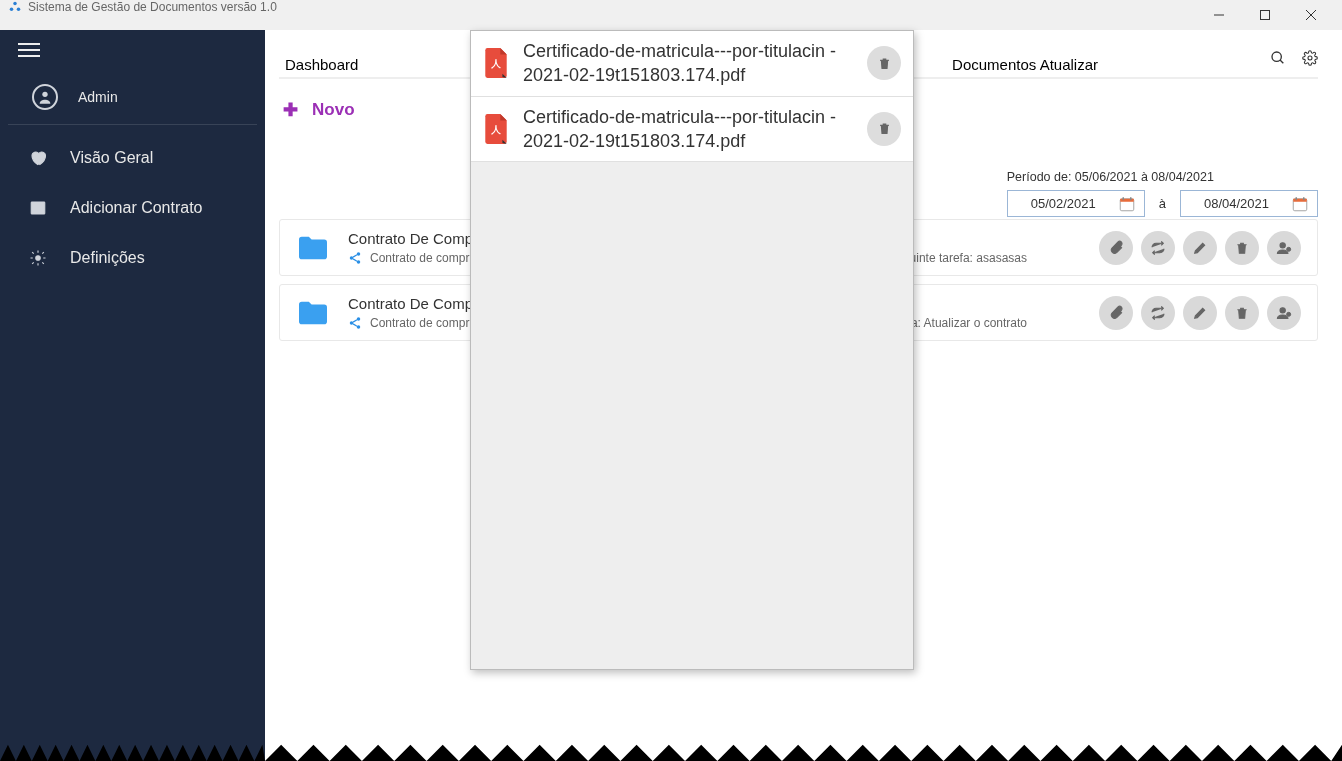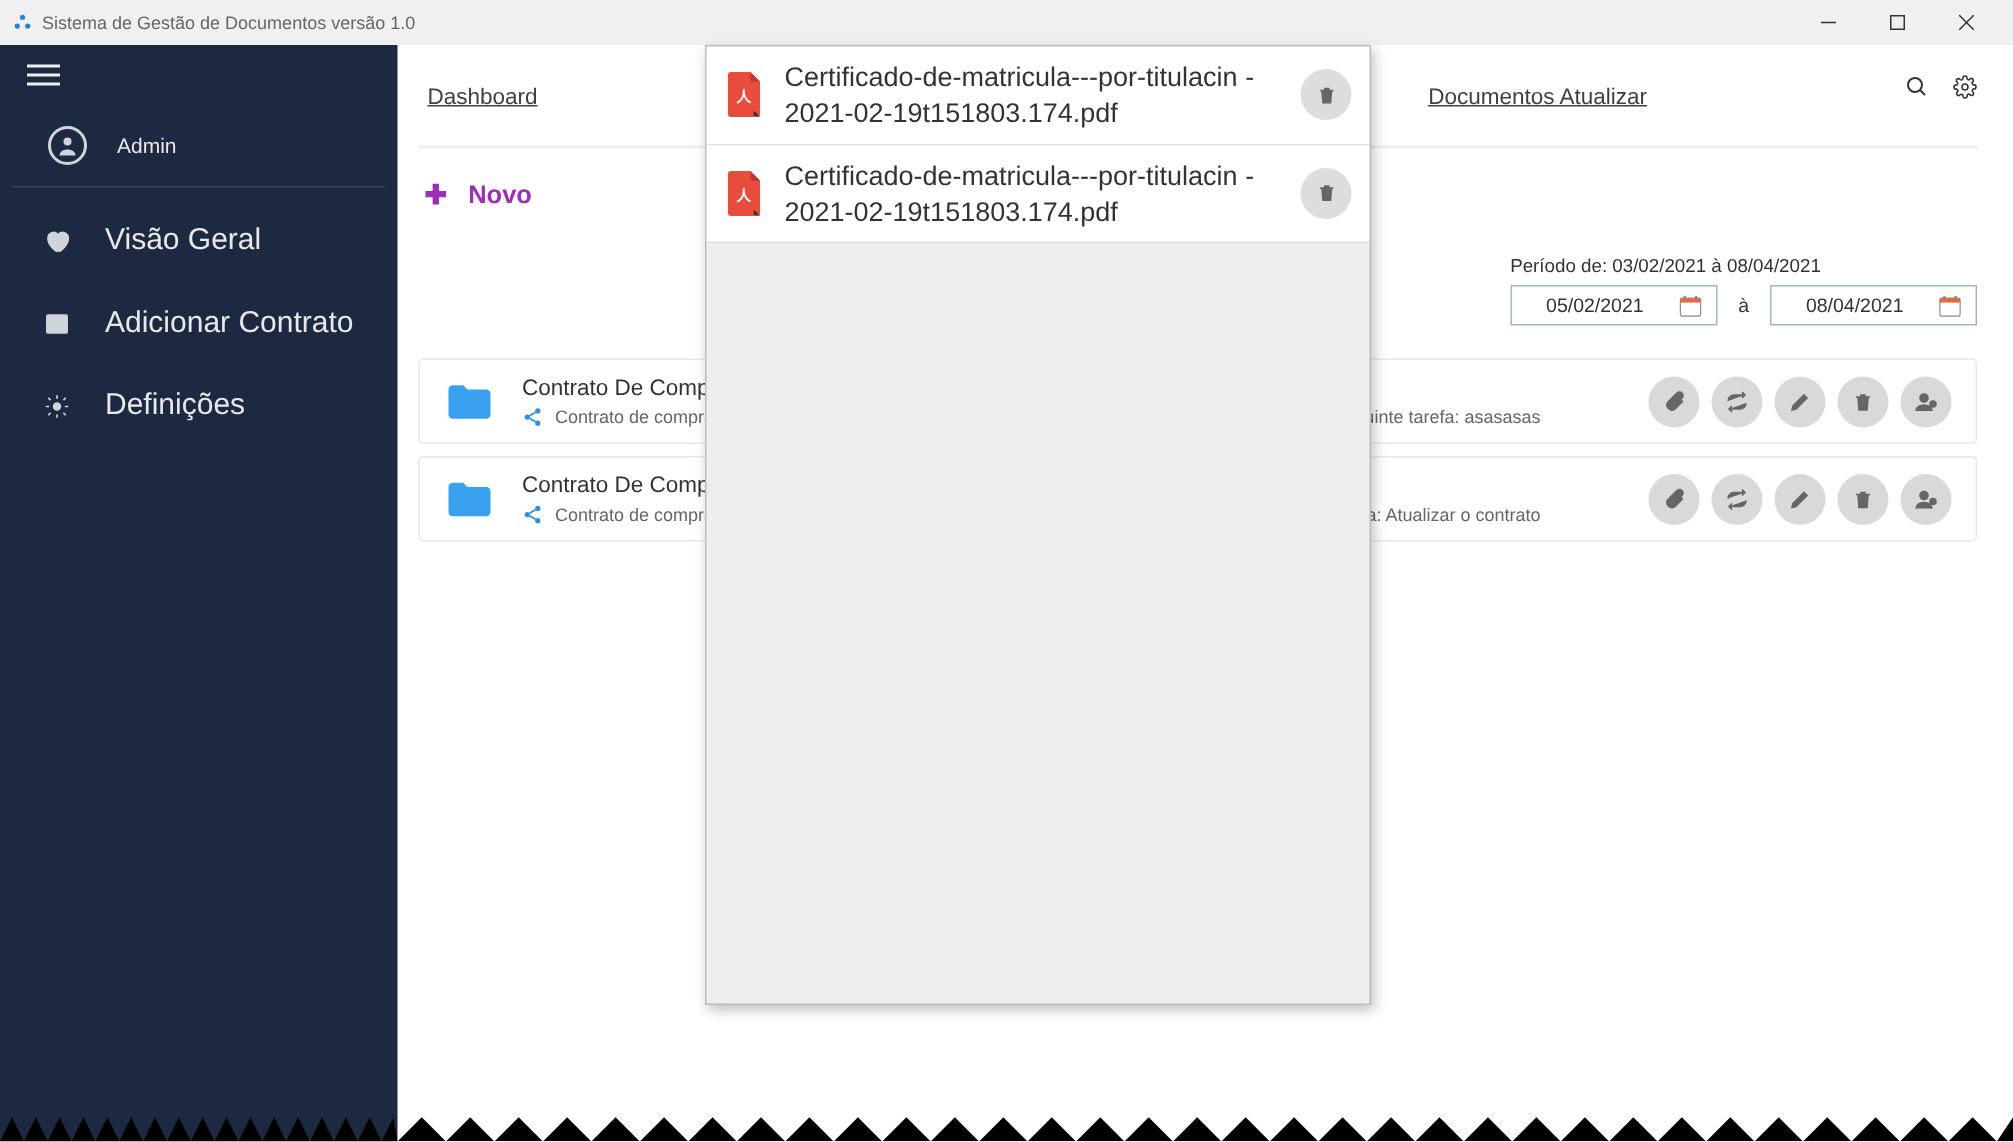--- a/index.html
+++ b/index.html
@@ -1,48 +1,48 @@
 <!DOCTYPE html>
 <html><head>
 <meta charset="utf-8">
 <style>
 * { margin: 0; padding: 0; box-sizing: border-box; font-family: "Segoe UI", Arial, sans-serif; }
 body { background: #fff; width: 1342px; height: 761px; overflow: hidden; position: relative; }
 
 
-.titlebar { height: 30px; background: #f0f0f0; display: flex; align-items: center; padding: 0 8px; font-size: 12px; color: #666; }
+.titlebar { height: 30px; background: #f0f0f0; display: flex; padding: 0 8px; font-size: 12px; color: #666; }
 .titlebar .app-icon { margin-right: 6px; color: #2a7fd4; font-size: 14px; }
 .titlebar .spacer { flex: 1; }
 .titlebar .winbtn { width: 46px; height: 30px; display: flex; align-items: center; justify-content: center; color: #333; cursor: pointer; }
 
 
 .app { display: flex; height: calc(761px - 30px); }
 
 
 .sidebar { width: 265px; background: #1d2940; color: #eee; display: flex; flex-direction: column; }
 .sidebar .hamburger { padding: 12px 18px; cursor: pointer; }
 .sidebar .user { display: flex; align-items: center; gap: 20px; padding: 14px 24px; border-bottom: 1px solid rgba(255,255,255,0.12); margin: 0 8px 8px 8px; }
 .sidebar .user .avatar { width: 26px; height: 26px; border: 2px solid #d0d4db; border-radius: 50%; display:flex;align-items:center;justify-content:center;}
 .sidebar .user .avatar svg { width:16px; height:16px; fill:#d0d4db;}
 .sidebar .user .name { font-size: 14px; color: #e8e8e8; }
-.sidebar .item { display: flex; align-items: center; gap: 22px; padding: 16px 28px; cursor: pointer; font-size: 20px; color: #e8e8e8; }
+.sidebar .item { display: flex; align-items: center; gap: 22px; padding: 16px 28px; cursor: pointer; font-size: 16px; color: #e8e8e8; }
 .sidebar .item .icn { width: 20px; display:flex; justify-content:center; }
 .sidebar .item svg { width:18px; height:18px; fill:#d0d4db; stroke:#d0d4db; }
 
 
 .jagged { position:absolute; bottom:0; left:0; width:265px; height:18px; background:#000; clip-path: polygon(0 100%,3% 10%,6% 100%,9% 10%,12% 100%,15% 10%,18% 100%,21% 10%,24% 100%,27% 10%,30% 100%,33% 10%,36% 100%,39% 10%,42% 100%,45% 10%,48% 100%,51% 10%,54% 100%,57% 10%,60% 100%,63% 10%,66% 100%,69% 10%,72% 100%,75% 10%,78% 100%,81% 10%,84% 100%,87% 10%,90% 100%,93% 10%,96% 100%,99% 10%,100% 100%);}
 .jagged2 { position:absolute; bottom:0; left:265px; right:0; height:18px; background:#000; clip-path: polygon(0 100%,1.5% 10%,3% 100%,4.5% 10%,6% 100%,7.5% 10%,9% 100%,10.5% 10%,12% 100%,13.5% 10%,15% 100%,16.5% 10%,18% 100%,19.5% 10%,21% 100%,22.5% 10%,24% 100%,25.5% 10%,27% 100%,28.5% 10%,30% 100%,31.5% 10%,33% 100%,34.5% 10%,36% 100%,37.5% 10%,39% 100%,40.5% 10%,42% 100%,43.5% 10%,45% 100%,46.5% 10%,48% 100%,49.5% 10%,51% 100%,52.5% 10%,54% 100%,55.5% 10%,57% 100%,58.5% 10%,60% 100%,61.5% 10%,63% 100%,64.5% 10%,66% 100%,67.5% 10%,69% 100%,70.5% 10%,72% 100%,73.5% 10%,75% 100%,76.5% 10%,78% 100%,79.5% 10%,81% 100%,82.5% 10%,84% 100%,85.5% 10%,87% 100%,88.5% 10%,90% 100%,91.5% 10%,93% 100%,94.5% 10%,96% 100%,97.5% 10%,99% 100%,100% 10%,100% 100%);}
 
 
 .content { flex: 1; padding: 20px 24px 0 14px; position: relative; }
 .toolbar-icons { position: absolute; top: 20px; right: 24px; display:flex; gap:16px; }
 .toolbar-icons .tbtn { cursor:pointer; }
 
 .tabs { display:flex; gap: 44px; border-bottom: 2px solid #eee; padding: 6px 0 6px 6px; font-size:15px; }
-.tabs .tab { color:#404040; cursor:pointer; padding-bottom:24px; border-bottom:2px solid transparent; margin-bottom:-8px;text-decoration:underline; }
+.tabs .tab { color:#000000; cursor:pointer; padding-bottom:4px; border-bottom:2px solid transparent; margin-bottom:-8px; }
 .tabs .filler { flex:1; }
 
 .novo { display:flex; align-items:center; gap:14px; padding: 20px 4px 28px 4px; color:#9b2fb5; font-weight:600; font-size:17px; cursor:pointer; }
 .novo .plus { font-size:18px; }
 
 
 .period { position:absolute; top:140px; right:24px; font-size:12.5px; color:#333; }
 .period .lbl { margin-bottom:6px; }
 .period .row { display:flex; align-items:center; gap:14px; }
 .period .dbox { border:1px solid #9bb6d6; padding:4px 8px; display:flex; align-items:center; gap:22px; width:138px; justify-content:space-between; height:27px; }
@@ -176,21 +176,21 @@
       <span class="filler"></span>
       <span class="tab" style="margin-right:220px">Documentos Atualizar</span>
     </div>
 
     <div class="novo">
       <span class="plus">✚</span>
       <span>Novo</span>
     </div>
 
     <div class="period">
-      <div class="lbl">Período de: 03/02/2021 à 08/04/2021</div>
+      <div class="lbl">Período de: 05/06/2021 à 08/04/2021</div>
       <div class="row">
         <div class="dbox">
           <span class="dtxt">05/02/2021</span>
           <span>
             <svg class="cal-icn" viewBox="0 0 24 24">
                 <rect x="3" y="5" width="18" height="16" rx="2" fill="#fff" stroke="#888"></rect>
                 <rect x="3" y="5" width="18" height="4" fill="#e96b3a"></rect>
                 <line x1="7" y1="3" x2="7" y2="7" stroke="#888" stroke-width="2"></line>
                 <line x1="17" y1="3" x2="17" y2="7" stroke="#888" stroke-width="2"></line>
               </svg>

